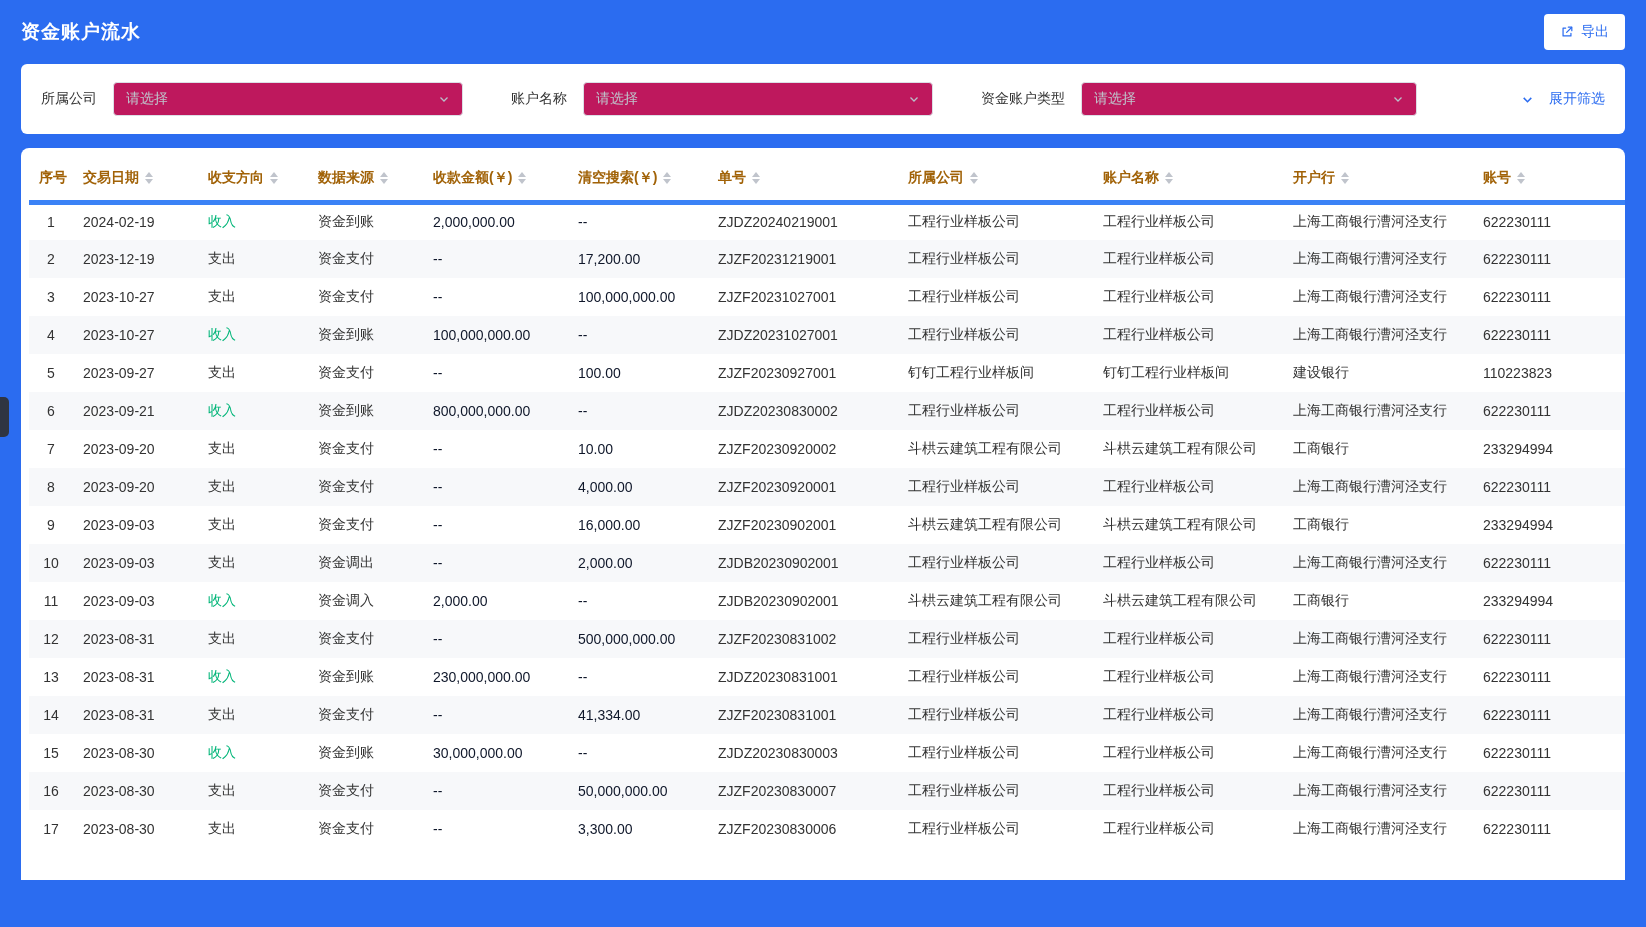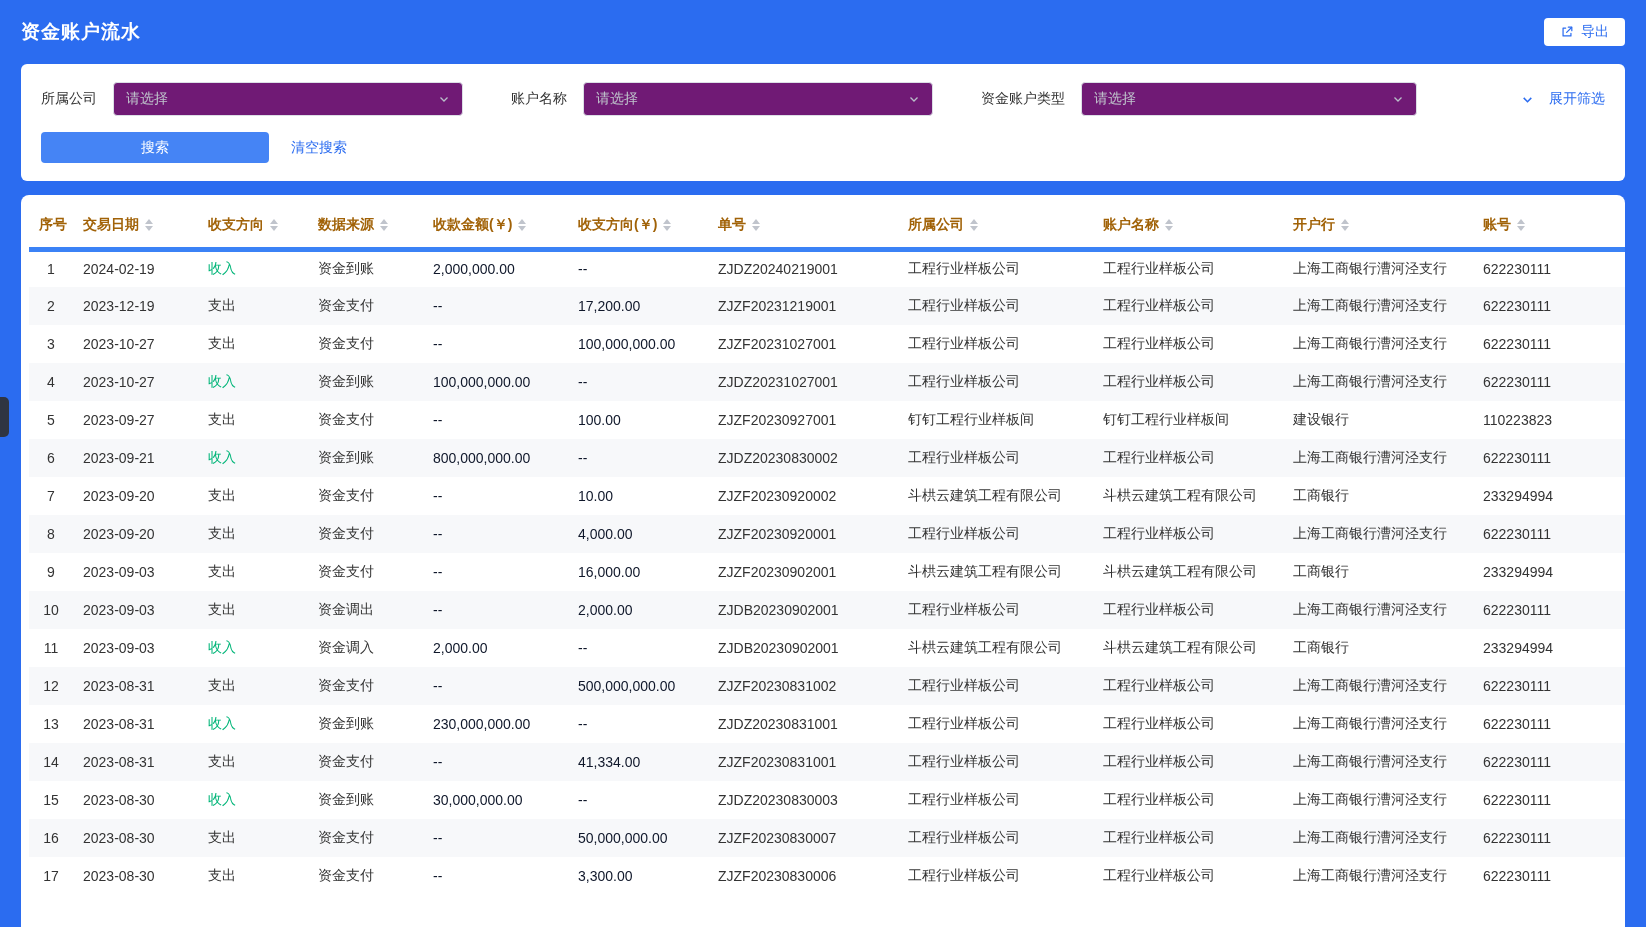--- a/index.html
+++ b/index.html
@@ -10,36 +10,36 @@
     font-family:"Liberation Sans","DejaVu Sans",sans-serif;
     font-size:14px; color:#333;
     position:relative;
   }
 
   
   .topbar { height:64px; display:flex; align-items:center; justify-content:space-between; padding:16px 21px; }
   .page-title { color:#fff; font-size:19px; font-weight:bold; letter-spacing:1px; }
   .export-btn {
     background:#fff; color:#2b6cf0; border:none; border-radius:4px;
-    height:28px; padding:0 16px; display:flex; align-items:center; gap:7px;
+    height:36px; padding:0 16px; display:flex; align-items:center; gap:7px;
     font-size:14px; cursor:pointer;
   }
   .export-btn svg { display:block; }
 
   
   .filter-card { margin:0 21px; background:#fff; border-radius:6px; padding:18px 20px 18px 20px; }
   .filter-row { display:flex; align-items:center; }
   .filter-fields { display:flex; align-items:center; flex:1; }
   .filter-item { display:flex; align-items:center; margin-right:48px; }
   .filter-item:last-child { margin-right:0; }
   .filter-label { color:#333; margin-right:16px; white-space:nowrap; }
   .select {
     width:350px; height:34px; border:1px solid #dcdfe6; border-radius:4px;
     display:flex; align-items:center; justify-content:space-between;
-    padding:0 12px; cursor:pointer; background:#701a75;
+    padding:0 12px; cursor:pointer; background:#be185d;
   }
   .filter-item:nth-child(3) .select { width:336px; }
   .placeholder { color:#bfc4cc; }
   .select-chevron { display:flex; }
   .expand-link {
     color:#2b6cf0; display:flex; align-items:center; gap:15px;
     margin-left:auto; cursor:pointer; white-space:nowrap; padding-left:18px;
   }
   .actions-row { margin-top:16px; display:flex; align-items:center; }
   .search-btn {
@@ -128,24 +128,20 @@
       </div>
     <div class="expand-link">
       <span style="display:flex;">
         <svg width="13" height="13" viewBox="0 0 12 12">
             <polyline points="2.5,4.5 6,8 9.5,4.5" fill="none" stroke="#2b6cf0" stroke-width="1.4"></polyline>
           </svg>
       </span>
       <span>展开筛选</span>
     </div>
   </div>
-  <div class="actions-row">
-    <button class="search-btn">搜索</button>
-    <span class="clear-link">清空搜索</span>
-  </div>
 </div>
 
 <div class="table-card">
   <table>
     <colgroup>
         <col style="width: 44px;">
         <col style="width: 125px;">
         <col style="width: 110px;">
         <col style="width: 115px;">
         <col style="width: 145px;">
@@ -168,21 +164,21 @@
               <i class="caret-down"></i>
             </span></th>
           <th class="col-source"><span class="th-label">数据来源</span><span class="sorter">
               <i class="caret-up"></i>
               <i class="caret-down"></i>
             </span></th>
           <th class="col-income"><span class="th-label">收款金额(￥)</span><span class="sorter">
               <i class="caret-up"></i>
               <i class="caret-down"></i>
             </span></th>
-          <th class="col-payment"><span class="th-label">收支方向(￥)</span><span class="sorter">
+          <th class="col-payment"><span class="th-label">清空搜索(￥)</span><span class="sorter">
               <i class="caret-up"></i>
               <i class="caret-down"></i>
             </span></th>
           <th class="col-order"><span class="th-label">单号</span><span class="sorter">
               <i class="caret-up"></i>
               <i class="caret-down"></i>
             </span></th>
           <th class="col-company"><span class="th-label">所属公司</span><span class="sorter">
               <i class="caret-up"></i>
               <i class="caret-down"></i>

